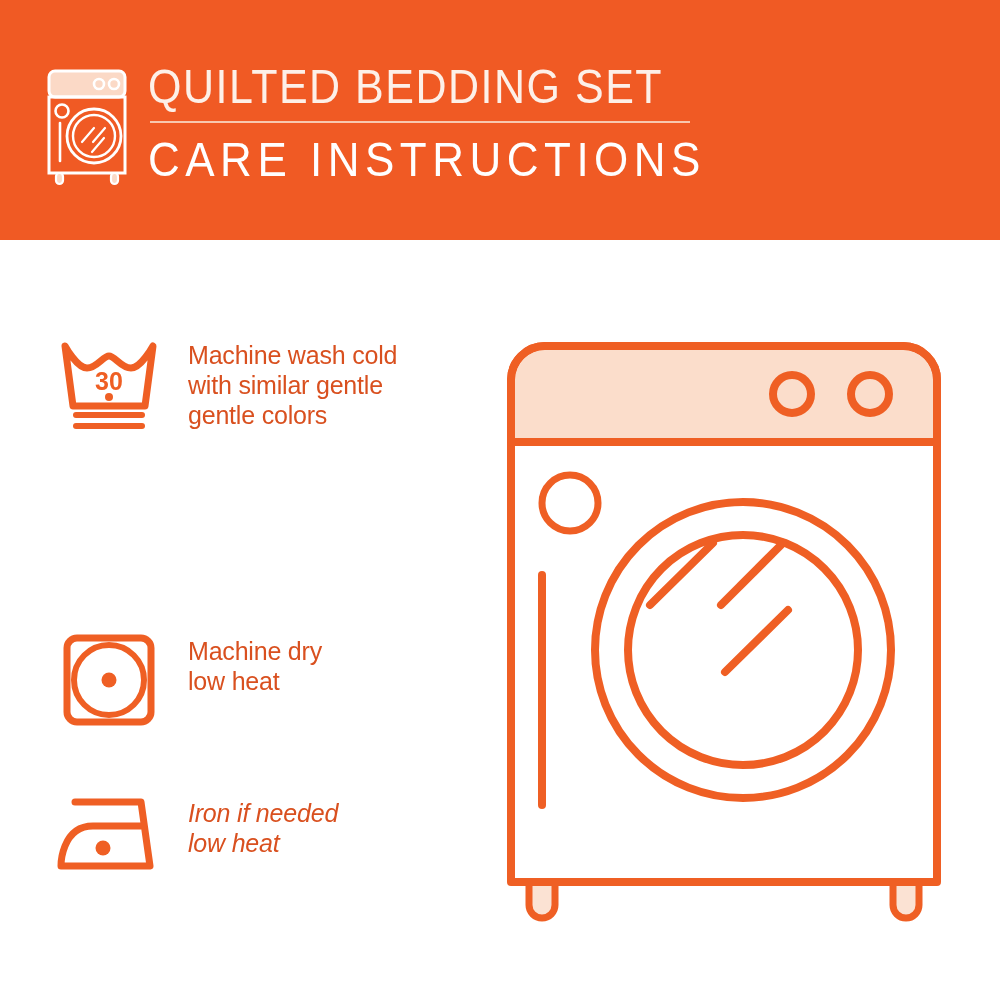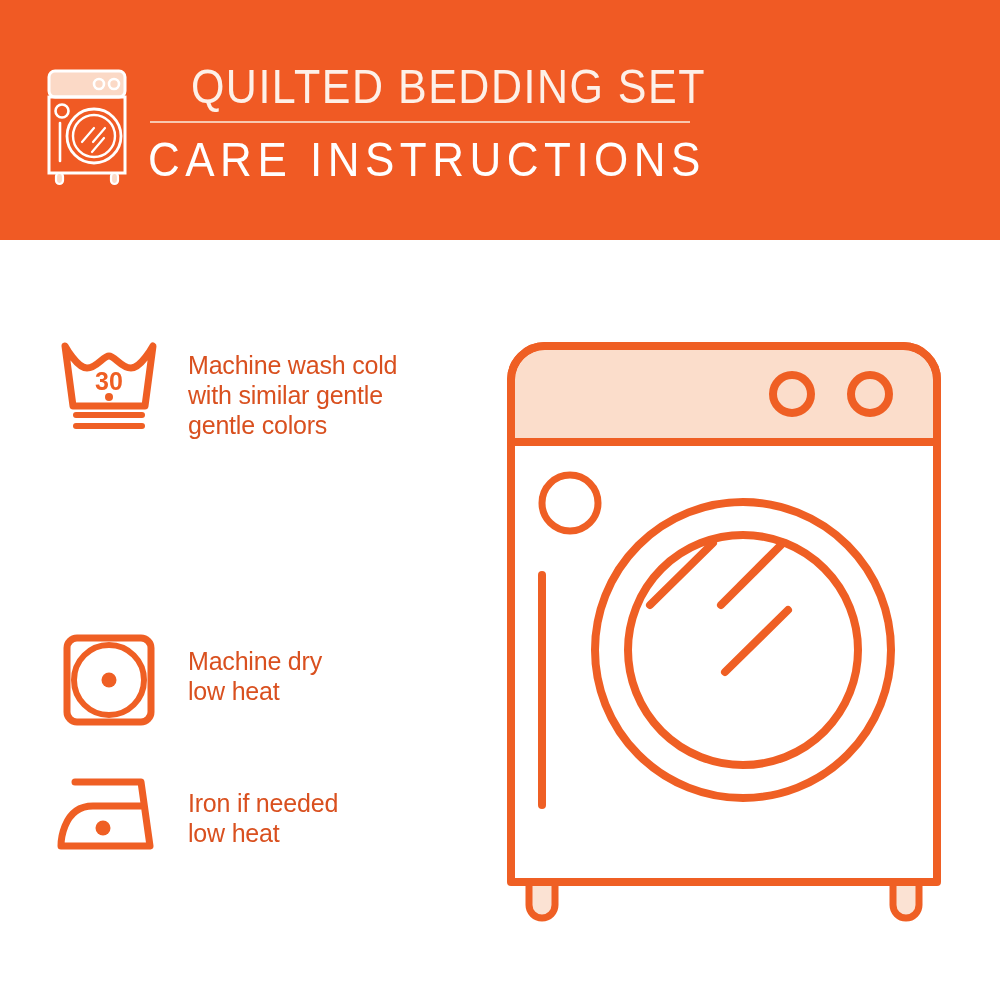--- a/index.html
+++ b/index.html
@@ -23,21 +23,20 @@
     height: 240px;
     background: #f05a24;
     box-sizing: border-box;
   }
   .header-inner {
     position: absolute;
     left: 44px;
     top: 58px;
     display: flex;
     align-items: flex-start;
-    text-align: right;
   }
   .header-logo {
     width: 86px;
     height: 122px;
     flex: 0 0 auto;
     margin-top: 8px;
   }
   .header-text {
     margin-left: 18px;
     display: block;
@@ -82,36 +81,36 @@
   .care-row {
     position: absolute;
     left: 44px;
     display: flex;
     align-items: flex-start;
     width: 430px;
   }
   .care-row.r0 { top: 94px; }
   .care-row.r1 { top: 238px; }
   .care-row.r2 { top: 390px; }
-  .care-row.r3 { top: 532px; }
+  .care-row.r3 { top: 552px; font-style: italic; }
 
   .care-symbol {
     width: 130px;
     flex: 0 0 130px;
     display: flex;
     justify-content: center;
     align-items: center;
   }
   .care-text {
     color: #d9501f;
     font-size: 25px;
     line-height: 30px;
     font-weight: 500;
     margin-left: 14px;
-    margin-top: 16px;
+    margin-top: 6px;
     font-family: "Liberation Sans", sans-serif;
     letter-spacing: -0.2px;
   }
   .care-text .line { display: block; white-space: nowrap; }
 
   
   .machine-wrap {
     position: absolute;
     left: 495px;
     top: 330px;

